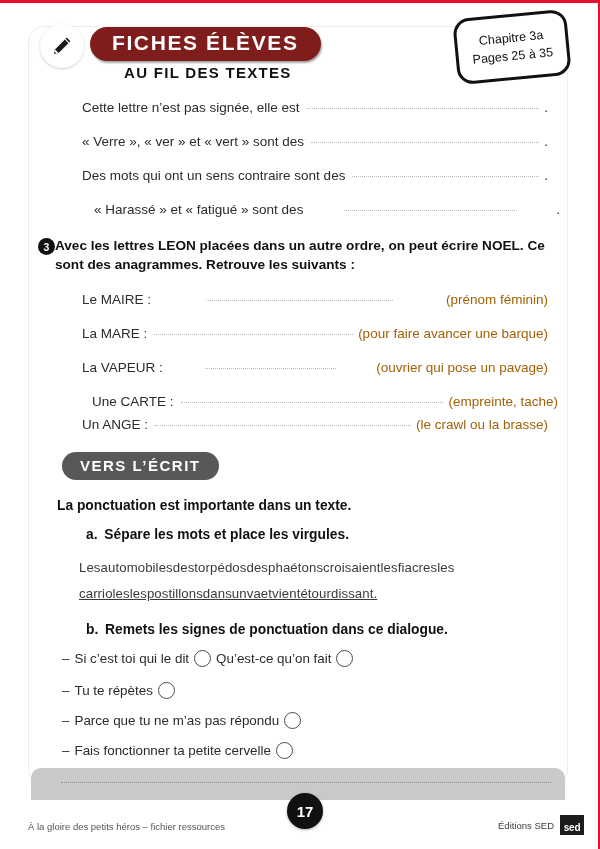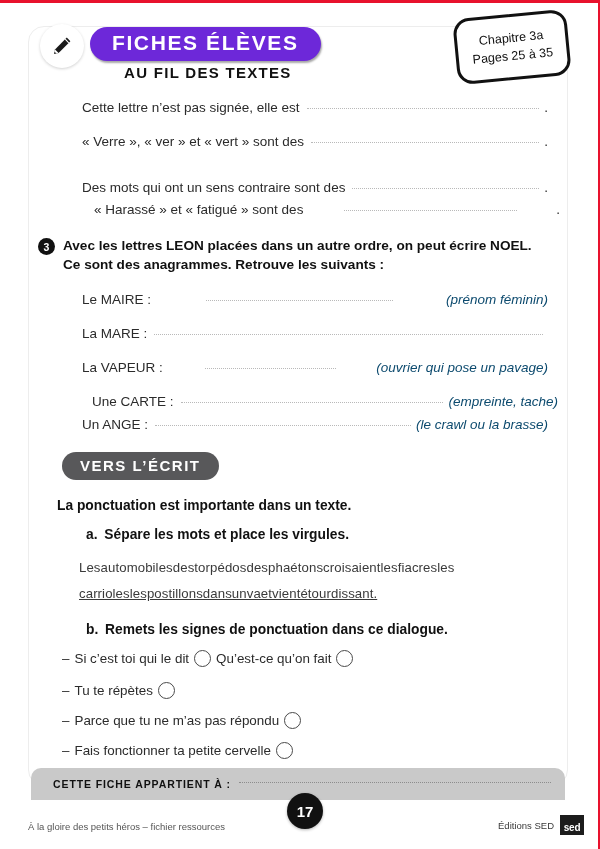--- a/index.html
+++ b/index.html
@@ -56,21 +56,21 @@
     display: flex;
     align-items: center;
     justify-content: center;
   }
   .pencil-badge svg { display: block; }
 
   .title-pill {
     position: absolute;
     left: 90px;
     top: 27px;
-    background: #6d28d9;
+    background: #7f1d1d;
     color: #ffffff;
     border-radius: 18px;
     padding: 5px 22px 7px 22px;
     font-size: 21px;
     font-weight: bold;
     letter-spacing: 1.6px;
     line-height: 1.05;
     box-shadow: 1px 2px 2px rgba(0,0,0,0.35);
   }
   .subtitle {
@@ -115,21 +115,21 @@
   }
   .dots {
     flex: 1 1 auto;
     border-bottom: 1.6px dotted #b9b9b9;
     margin: 0 5px 0 7px;
     position: relative;
     top: -3px;
     min-width: 10px;
   }
   .tail { color: #2b2b2b; }
-  .hint { color: #0c4a6e; font-style: italic; }
+  .hint { color: #a16207; }
 
   
   .ex-block {
     position: absolute;
     left: 38px;
     top: 236px;
     width: 510px;
     display: flex;
     align-items: flex-start;
   }
@@ -140,21 +140,21 @@
     color: #ffffff;
     font-size: 10.5px;
     font-weight: bold;
     display: flex;
     align-items: center;
     justify-content: center;
     flex: 0 0 auto;
     margin-top: 2px;
   }
   .ex-text {
-    margin-left: 8px;
+    margin-left: 0;
     font-size: 13.6px;
     font-weight: bold;
     line-height: 1.42;
     color: #111111;
   }
 
   
   .section-pill {
     position: absolute;
     left: 62px;
@@ -316,21 +316,21 @@
 <div class="q-row" style="left:82px; top:100px; width:466px;">
   <span>Cette lettre n’est pas signée, elle est</span>
   <span class="dots"></span>
   <span class="tail">.</span>
 </div>
 <div class="q-row" style="left:82px; top:134px; width:466px;">
   <span>« Verre », « ver » et « vert » sont des</span>
   <span class="dots"></span>
   <span class="tail">.</span>
 </div>
-<div class="q-row" style="left:82px; top:168px; width:466px;margin-top:12px;">
+<div class="q-row" style="left:82px; top:168px; width:466px;">
   <span>Des mots qui ont un sens contraire sont des</span>
   <span class="dots"></span>
   <span class="tail">.</span>
 </div>
 <div class="q-row" style="left:94px; top:202px; width:466px;gap:34px;">
   <span>« Harassé » et « fatigué » sont des</span>
   <span class="dots"></span>
   <span class="tail">.</span>
 </div>
 
@@ -340,20 +340,21 @@
 </div>
 
 <div class="q-row" style="left:82px; top:292px; width:466px;gap:48px;">
   <span>Le MAIRE :</span>
   <span class="dots"></span>
   <span class="hint">(prénom féminin)</span>
 </div>
 <div class="q-row" style="left:82px; top:326px; width:466px;">
   <span>La MARE :</span>
   <span class="dots"></span>
+  <span class="hint">(pour faire avancer une barque)</span>
 </div>
 <div class="q-row" style="left:82px; top:360px; width:466px;gap:35px;">
   <span>La VAPEUR :</span>
   <span class="dots"></span>
   <span class="hint">(ouvrier qui pose un pavage)</span>
 </div>
 <div class="q-row" style="left:92px; top:394px; width:466px;">
   <span>Une CARTE :</span>
   <span class="dots"></span>
   <span class="hint">(empreinte, tache)</span>
@@ -401,21 +402,20 @@
   <span class="circle-slot"></span>
 </div>
 
 <div class="dlg-row" style="top:742px;">
   <span class="dlg-dash">–</span>
   <span>Fais fonctionner ta petite cervelle</span>
   <span class="circle-slot"></span>
 </div>
 
 <div class="owner-box">
-  <span class="owner-label">CETTE FICHE APPARTIENT À :</span>
   <span class="owner-dots"></span>
 </div>
 
 <div class="page-circle">17</div>
 
 <div class="foot-left">À la gloire des petits héros – fichier ressources</div>
 <div class="foot-right">Éditions SED</div>
 <div class="sed-logo">
   <span>sed</span>
 </div>

